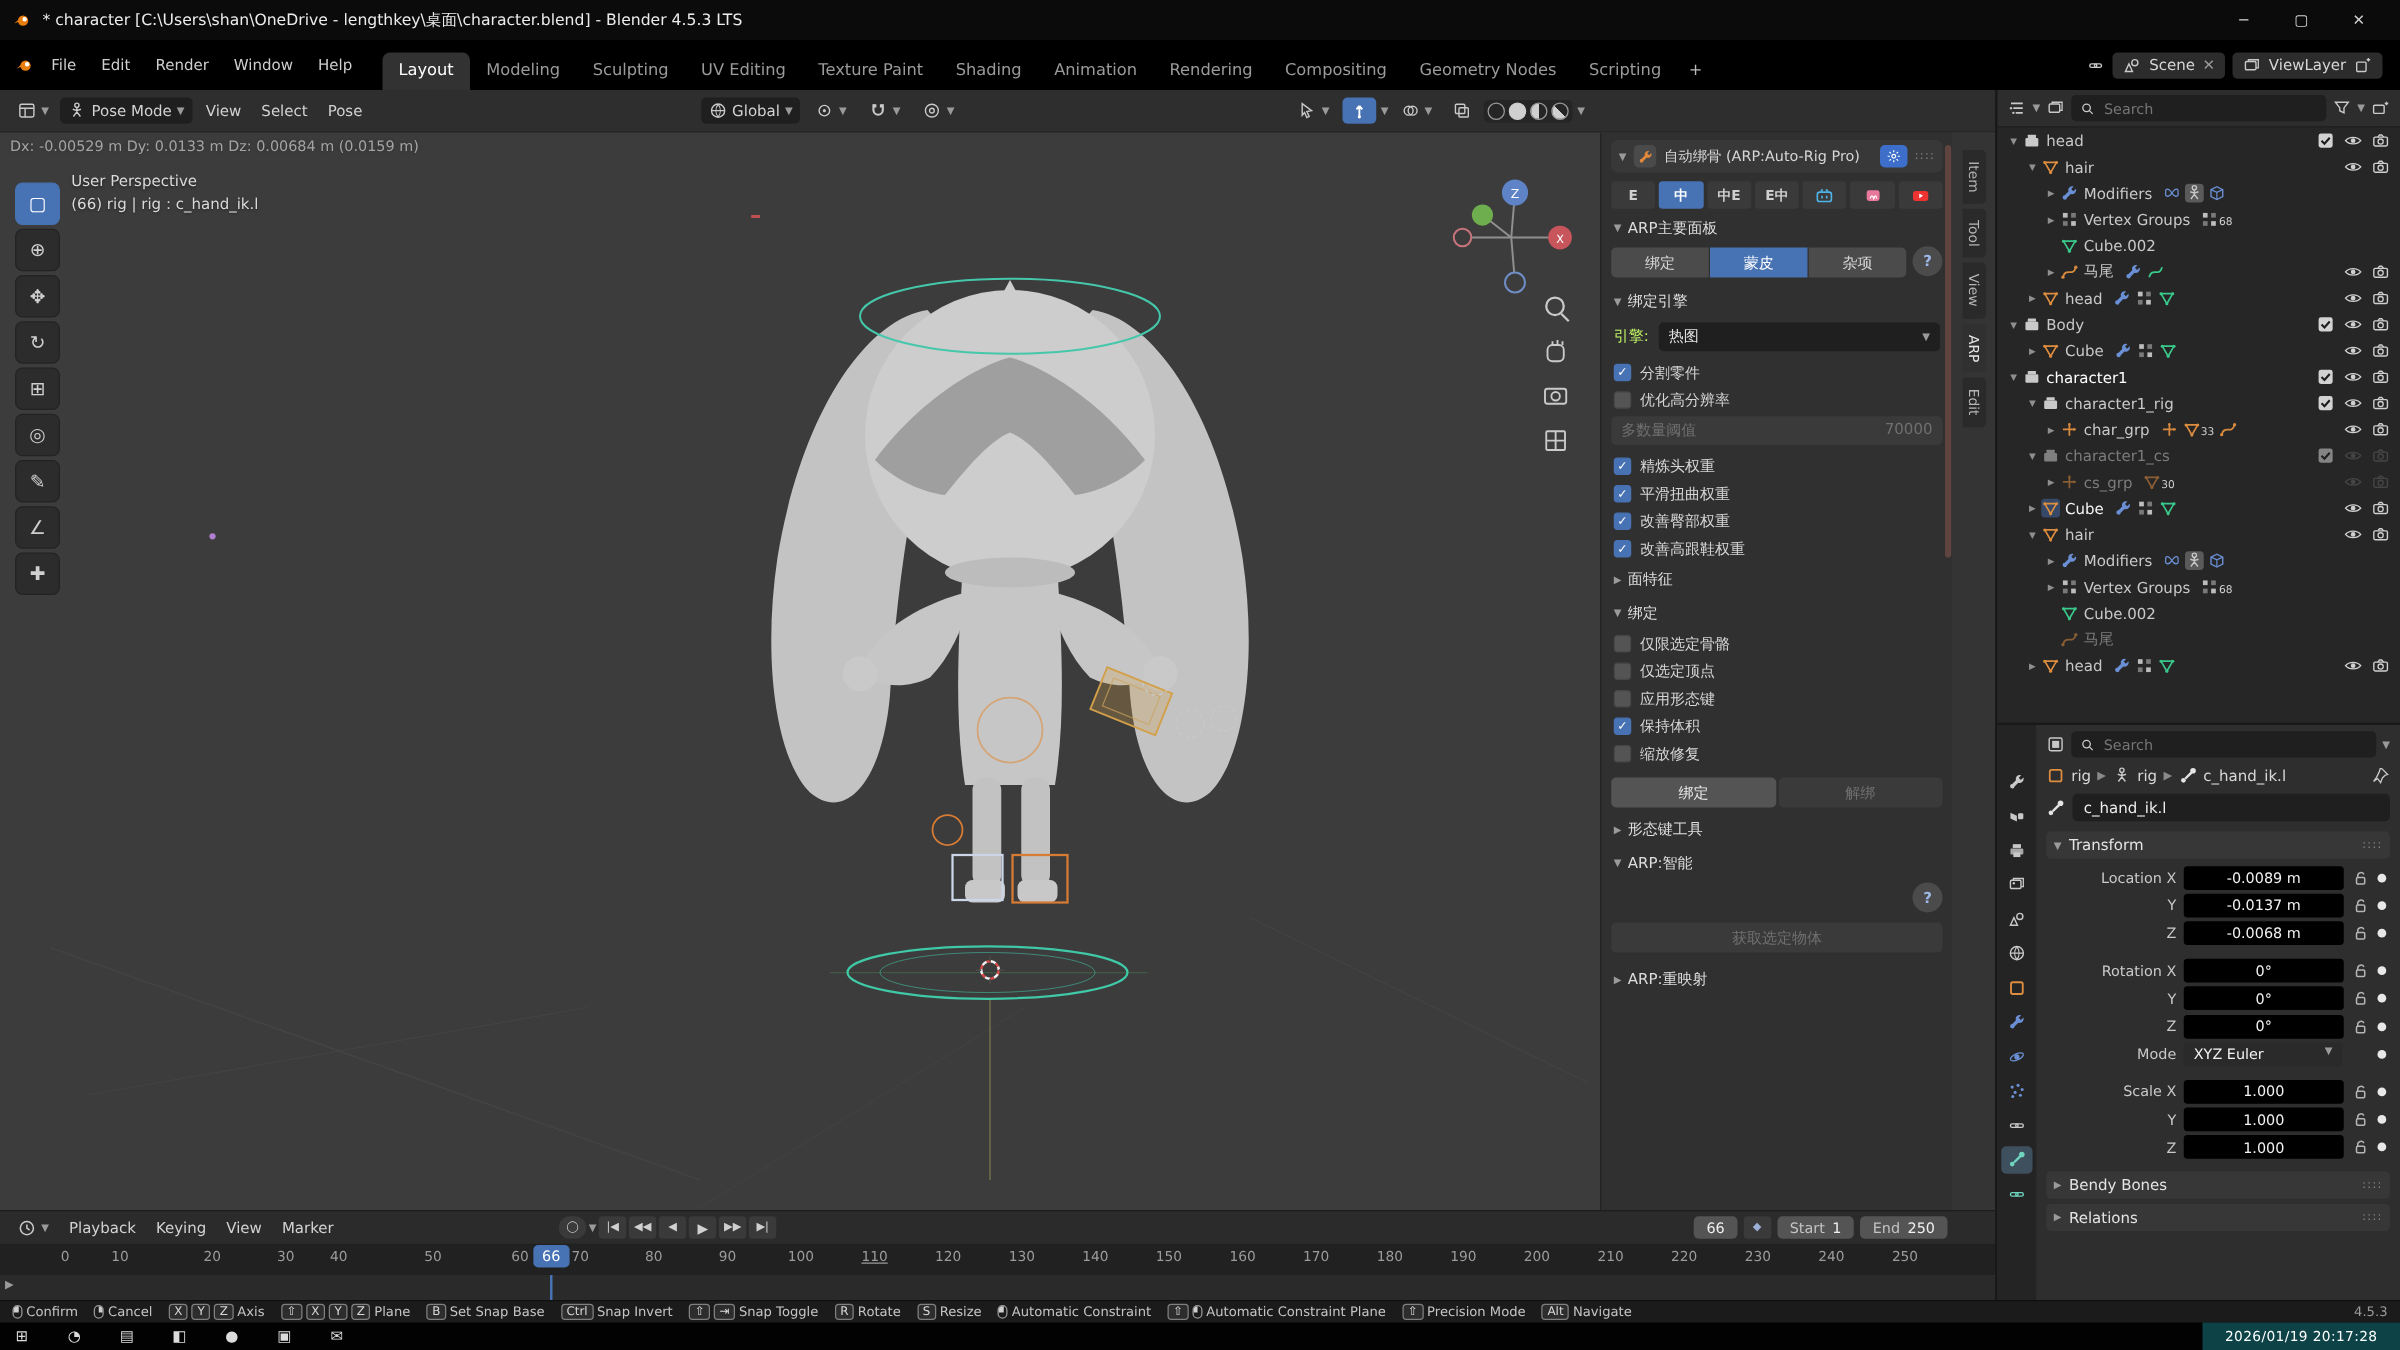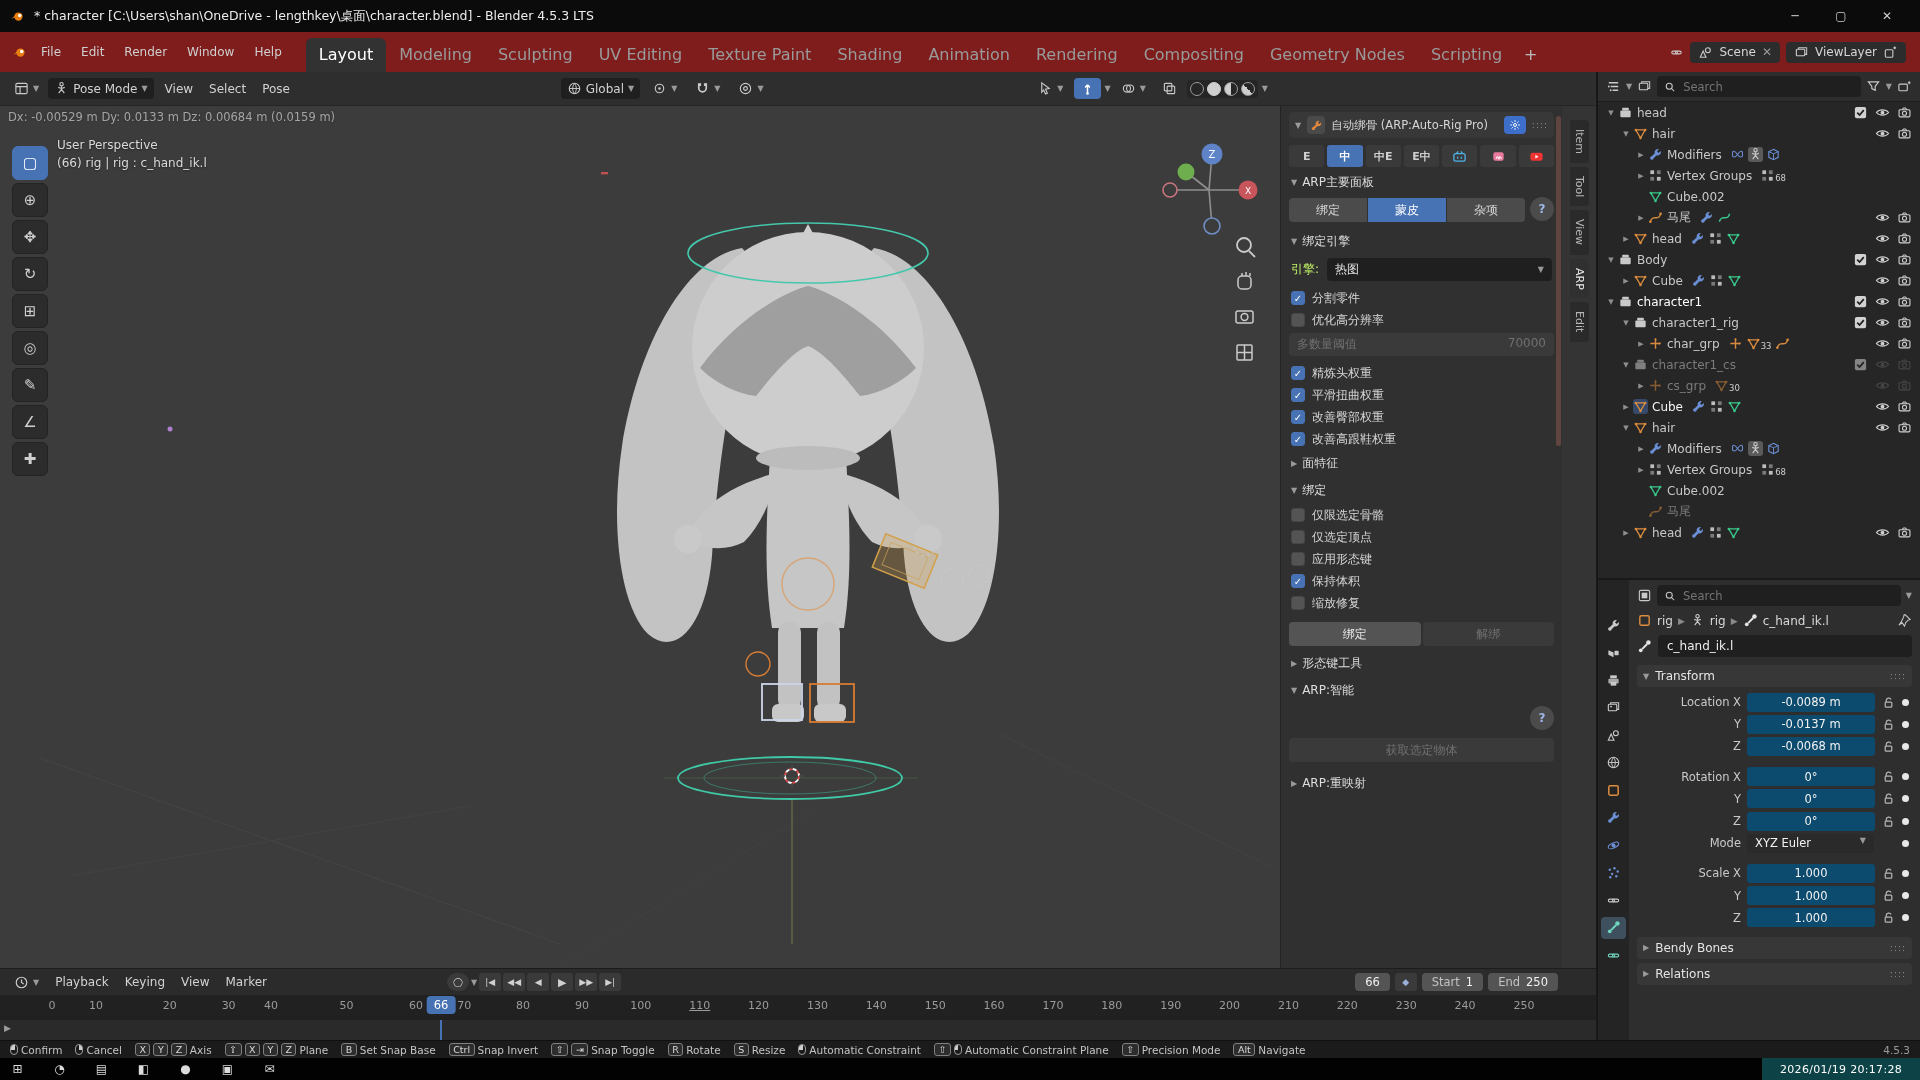--- a/index.html
+++ b/index.html
@@ -11,24 +11,24 @@
   .icn{width:15px;height:15px;display:inline-block;flex:none;color:#c9c9c9;}
   .icn svg{width:100%;height:100%;display:block;}
 
   
   #titlebar{top:0;left:0;width:1920px;height:32px;background:#0b0b0b;display:flex;align-items:center;
             padding:0 10px;gap:9px;color:#ececec;font-size:12.5px;}
   #win-ctrls{margin-left:auto;display:flex;height:100%;}
   .wbtn{width:46px;height:100%;display:flex;align-items:center;justify-content:center;color:#cfcfcf;font-size:12px;}
 
   
-  #topbar{top:32px;left:0;width:1920px;height:40px;background:#7f1d1d;display:flex;align-items:center;padding:0 8px;}
+  #topbar{top:32px;left:0;width:1920px;height:40px;background:#000000;display:flex;align-items:center;padding:0 8px;}
   .menu-item{padding:4px 10px;color:#cfcfcf;border-radius:4px;}
   #ws-tabs{display:flex;margin-left:14px;align-items:flex-end;height:100%;}
-  .wtab{padding:7px 13px 8px;color:#9a9a9a;font-size:16px;border-radius:6px 6px 0 0;}
+  .wtab{padding:7px 13px 8px;color:#9a9a9a;font-size:13px;border-radius:6px 6px 0 0;}
   .wtab.active{background:#323232;color:#fff;}
   .wtab.add{color:#bbb;padding:7px 9px 8px;}
   #scene-grp{margin-left:auto;display:flex;align-items:center;gap:6px;padding-right:6px;}
   .field-like{background:#2c2c2c;border-radius:4px;padding:3px 8px;display:flex;align-items:center;gap:6px;color:#d6d6d6;}
 
   
   #main-left{top:72px;left:0;width:1596px;height:968px;}
   #right-col{top:72px;left:1597px;width:323px;height:968px;background:#262626;border-left:1px solid #151515;}
 
   
@@ -139,21 +139,21 @@
   #props-body{position:absolute;left:31px;right:0;top:0;bottom:0;padding:5px 8px 0 8px;overflow:hidden;}
   #props-search{display:flex;gap:5px;align-items:center;margin-bottom:5px;}
   #breadcrumb{display:flex;align-items:center;gap:5px;padding:2px 0 7px;color:#d8d8d8;font-size:12px;}
   .bc-sep{color:#8a8a8a;font-size:9px;}
   #bone-name-row{display:flex;align-items:center;gap:6px;margin-bottom:8px;}
   .name-field{flex:1;background:#1f1f1f;border-radius:4px;padding:4px 9px;color:#ededed;}
   .panel-h{display:flex;align-items:center;gap:6px;background:#373737;border-radius:4px;padding:4px 6px;color:#e4e4e4;margin-bottom:4px;}
   .panel-h .dots{margin-left:auto;}
   .trow{display:flex;align-items:center;gap:6px;padding:1.6px 0;}
   .trow .tlab{width:104px;text-align:right;color:#c9c9c9;flex:none;font-size:11.5px;}
-  .vfield{flex:1;background:#0c4a6e;border-radius:3px;padding:2.5px 8px;text-align:center;color:#f2f2f2;font-size:11.5px;}
+  .vfield{flex:1;background:#000000;border-radius:3px;padding:2.5px 8px;text-align:center;color:#f2f2f2;font-size:11.5px;}
   .vfield.blur{filter:blur(.5px);}
   .vfield.drop{display:flex;background:#2a2a2a;}
   .vfield.drop .chev{margin-left:auto;}
   .dotkey{width:7px;height:7px;border-radius:50%;background:#e8e8e8;flex:none;margin-right:3px;}
   .gap8{height:8px;}
 
   
   #statusbar{top:1040px;left:0;width:1920px;height:18px;background:#1b1b1b;display:flex;align-items:center;
              padding:0 10px;gap:13px;font-size:10.5px;color:#c4c4c4;border-top:1px solid #101010;}
   .hint{display:flex;align-items:center;gap:3px;white-space:nowrap;}

